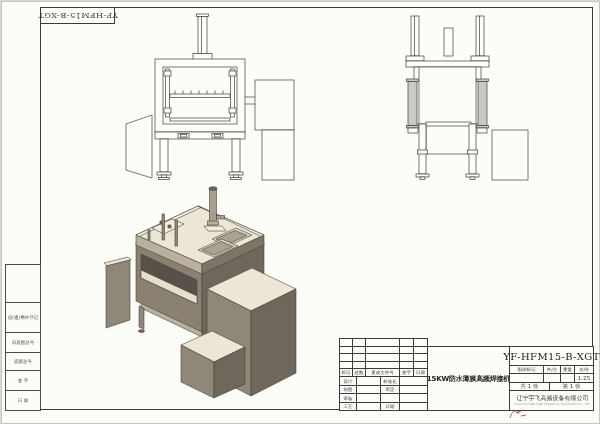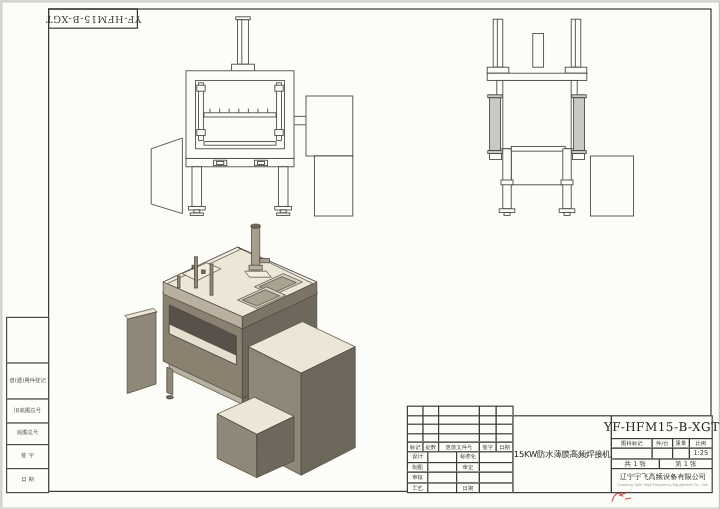--- a/index.html
+++ b/index.html
@@ -38,21 +38,21 @@
   .cell{
     position:absolute;border:1px solid #3c3c3c;box-sizing:border-box;background:#fcfcf9;
     display:flex;align-items:center;justify-content:center;
     font-size:4.5px;color:#3a3a3a;white-space:nowrap;overflow:visible;
   }
   .cell.blank{background:#fcfcf9;}
   .num{
     font-family:"DejaVu Serif","Liberation Serif",serif;
     font-size:10px;letter-spacing:.4px;color:#222;
   }
-  .ptitle{font-size:7px;letter-spacing:-.2px;color:#222;}
+  .ptitle{font-size:7px;letter-spacing:-.2px;color:#222;font-weight:bold;}
   .scale-val,.sheet-val{font-size:5.5px;}
   .company-cell{flex-direction:row;gap:2px;padding:0 2px;}
   .company-txt{display:flex;flex-direction:column;align-items:center;line-height:1;}
   .company-name{font-size:6px;color:#333;}
   .company-en{font-size:4px;transform:scale(.75);color:#999;margin-top:1px;}
   .views{position:absolute;}
   .stamp{position:absolute;left:505px;top:404px;}
 </style>
 </head>
 <body>

